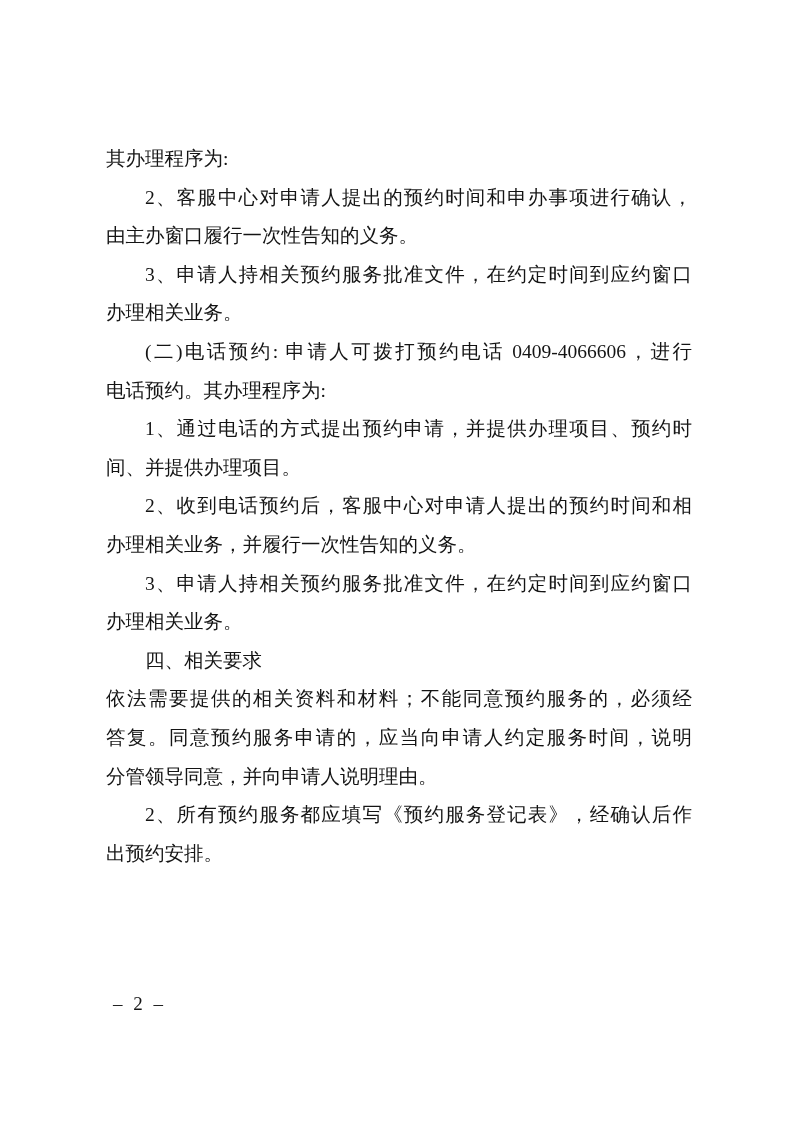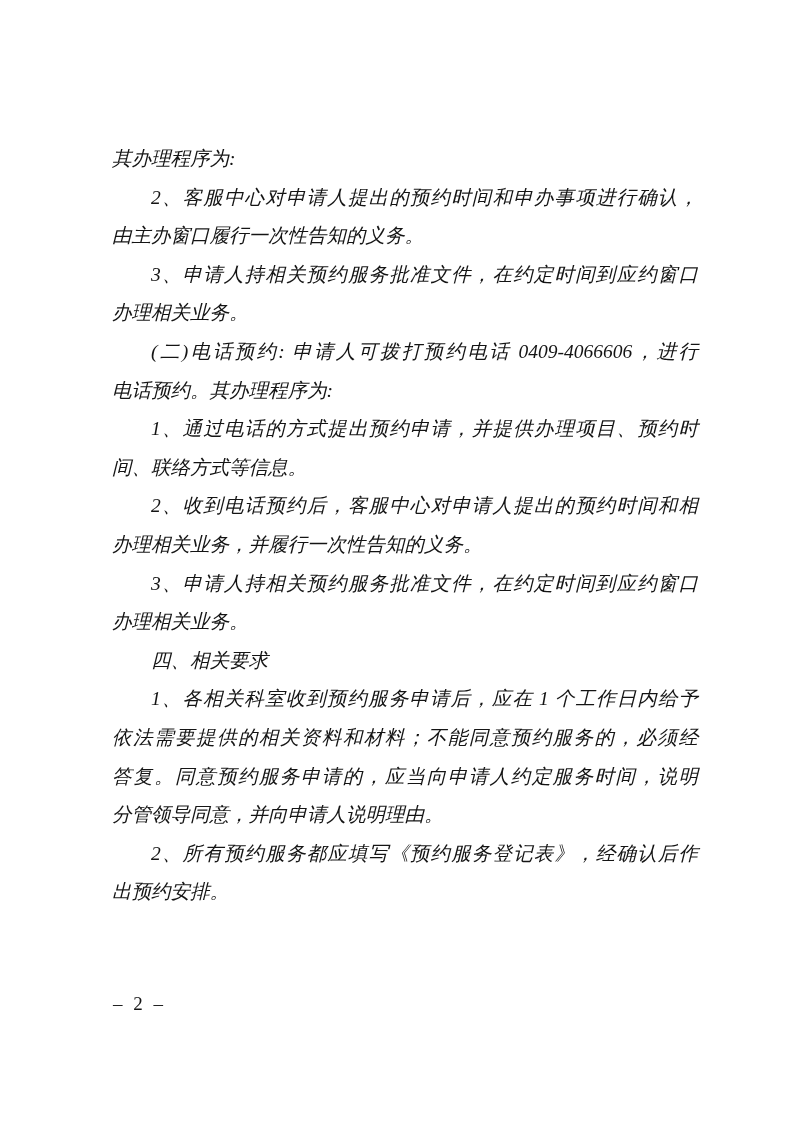--- a/index.html
+++ b/index.html
@@ -11,24 +11,23 @@
     position: relative;
     width: 791px;
     height: 1123px;
     background: #ffffff;
     color: #141414;
     font-family: "Liberation Serif", "DejaVu Serif", serif;
     overflow: hidden;
   }
   .doc-body {
     position: absolute;
-    left: 112px;
+    left: 106px;
     top: 140px;
     width: 586px;
-    font-style: italic;
   }
   .line {
     height: 38.6px;
     line-height: 38.6px;
     font-size: 19.5px;
     letter-spacing: 0px;
     white-space: normal;
     overflow: visible;
   }
   .line.indent {
@@ -53,27 +52,26 @@
 <div class="page">
   <div class="doc-body">
     <div class="line">其办理程序为:</div>
     <div class="line indent fill">2、客服中心对申请人提出的预约时间和申办事项进行确认，</div>
     <div class="line">由主办窗口履行一次性告知的义务。</div>
     <div class="line indent fill">3、申请人持相关预约服务批准文件，在约定时间到应约窗口</div>
     <div class="line">办理相关业务。</div>
     <div class="line indent fill">(二)电话预约: 申请人可拨打预约电话 0409-4066606，进行</div>
     <div class="line">电话预约。其办理程序为:</div>
     <div class="line indent fill">1、通过电话的方式提出预约申请，并提供办理项目、预约时</div>
-    <div class="line">间、联络方式等信息。</div>
+    <div class="line">间、并提供办理项目。</div>
     <div class="line indent fill">2、收到电话预约后，客服中心对申请人提出的预约时间和相</div>
     <div class="line">办理相关业务，并履行一次性告知的义务。</div>
     <div class="line indent fill">3、申请人持相关预约服务批准文件，在约定时间到应约窗口</div>
     <div class="line">办理相关业务。</div>
     <div class="line indent">四、相关要求</div>
-    <div class="line indent fill">1、各相关科室收到预约服务申请后，应在 1 个工作日内给予</div>
     <div class="line fill">依法需要提供的相关资料和材料；不能同意预约服务的，必须经</div>
     <div class="line fill">答复。同意预约服务申请的，应当向申请人约定服务时间，说明</div>
     <div class="line">分管领导同意，并向申请人说明理由。</div>
     <div class="line indent fill">2、所有预约服务都应填写《预约服务登记表》，经确认后作</div>
     <div class="line">出预约安排。</div>
   </div>
   <div class="page-num">– 2 –</div>
 </div>
 
 </body></html>

